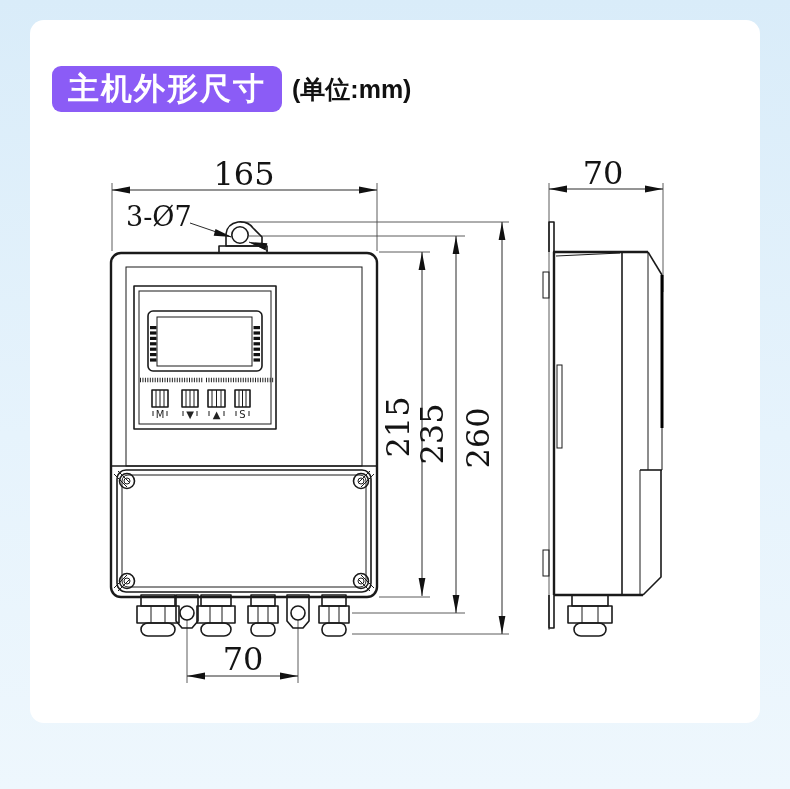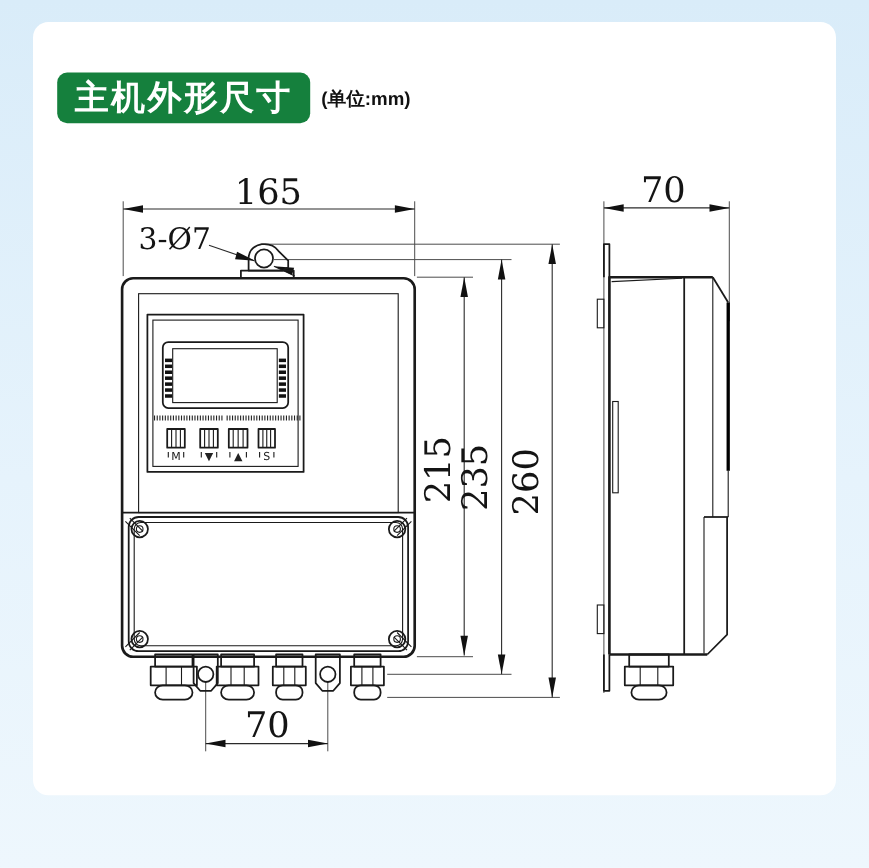--- a/index.html
+++ b/index.html
@@ -7,25 +7,25 @@
     width:790px;height:789px;overflow:hidden;position:relative;
     background:linear-gradient(180deg,#d9ecf9 0%,#e6f3fc 55%,#eef7fd 100%);
     font-family:"Liberation Sans",sans-serif;
   }
   .card{
     position:absolute;left:30px;top:20px;width:730px;height:703px;
     background:#ffffff;border-radius:14px;
   }
   .header{position:absolute;left:52px;top:66px;display:flex;align-items:center;}
   .badge{
-    background:#15803d;color:#ffffff;border-radius:9px;
+    background:#8b5cf6;color:#ffffff;border-radius:9px;
     font-size:31px;font-weight:bold;line-height:46px;height:46px;
     padding:0 16px;letter-spacing:2px;
   }
-  .unit{color:#111111;font-size:17px;font-weight:bold;margin-left:10px;}
+  .unit{color:#111111;font-size:25px;font-weight:bold;margin-left:10px;}
   svg{position:absolute;left:0;top:0;}
   .ol{stroke:#1a1a1a;stroke-width:2.4;fill:none;stroke-linejoin:round;}
   .ol2{stroke:#1a1a1a;stroke-width:1.6;fill:none;stroke-linejoin:round;}
   .thin{stroke:#1a1a1a;stroke-width:1;fill:none;}
   .thick{stroke:#000;stroke-width:3;fill:none;}
   .dim{stroke:#2a2a2a;stroke-width:1;fill:none;}
   .ext{stroke:#4a4a4a;stroke-width:0.9;fill:none;}
   .arr{fill:#111;stroke:none;}
   .bar{fill:#111;stroke:none;}
   .tick{stroke:#222;stroke-width:4.5;stroke-dasharray:1,1.45;fill:none;}

